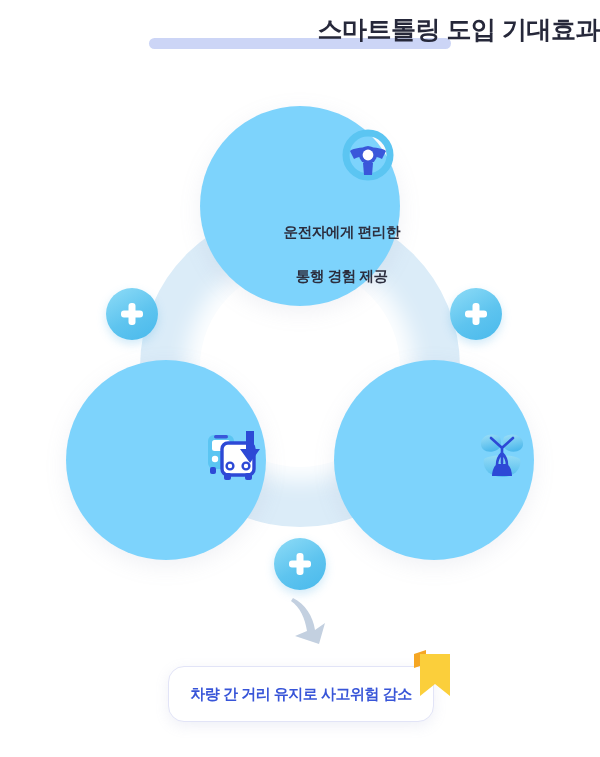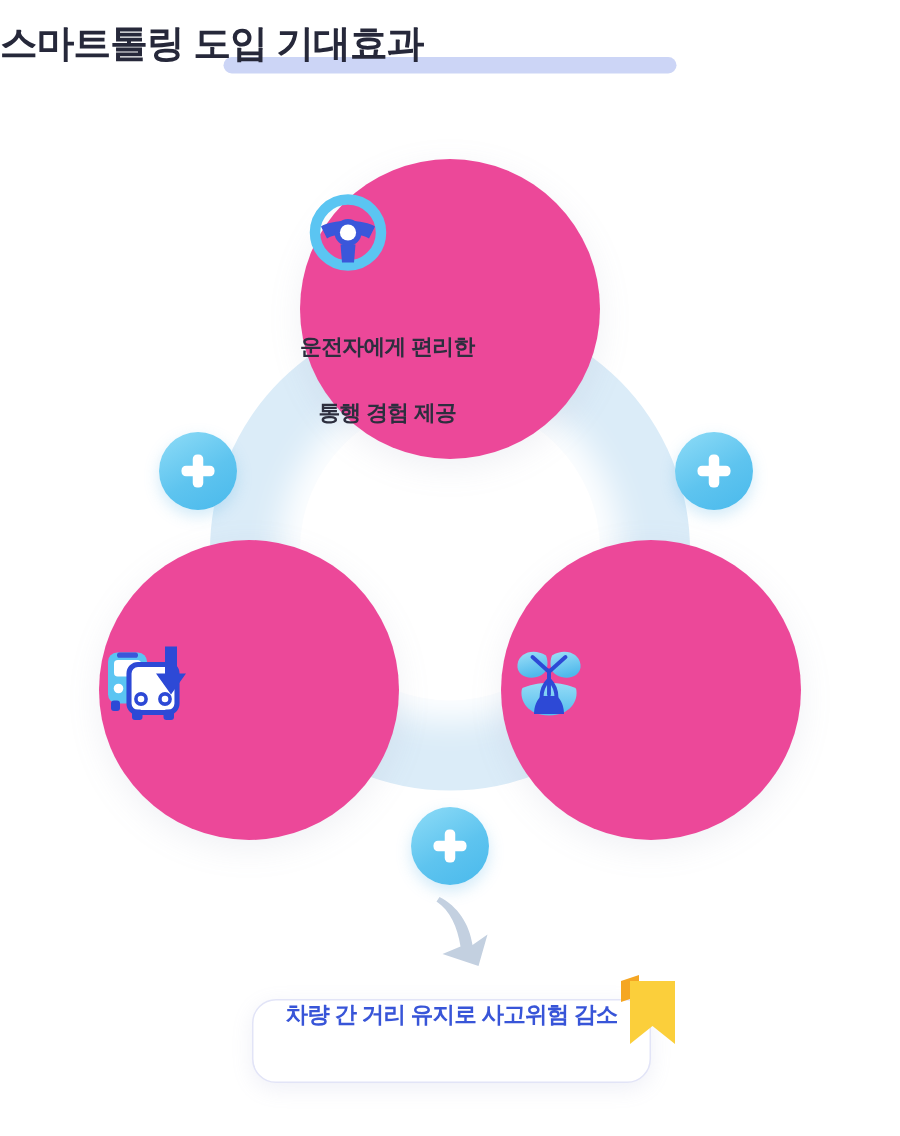--- a/index.html
+++ b/index.html
@@ -16,21 +16,21 @@
     -webkit-font-smoothing: antialiased;
   }
 
   
   .title-wrap {
     position: absolute;
     top: 8px;
     left: 0;
     width: 600px;
     height: 56px;
-    text-align: left;
+    text-align: right;
   }
   .title-underline {
     position: absolute;
     left: 50%;
     transform: translateX(-50%);
     top: 30px;
     width: 302px;
     height: 11px;
     background: #ccd5f6;
     border-radius: 6px;
@@ -76,25 +76,25 @@
     background: #ffffff;
     box-shadow: 0 0 22px 14px rgba(255,255,255,0.95);
   }
 
   
   .bubble {
     position: absolute;
     width: 200px;
     height: 200px;
     border-radius: 50%;
-    background: #ec4899;
+    background: #7dd3fc;
     box-shadow: 0 6px 22px rgba(140,150,175,0.13);
     display: flex;
     flex-direction: column;
-    align-items: flex-start;
+    align-items: flex-end;
     justify-content: center;
   }
   .bubble.top    { left: 200px; top: 46px; }
   .bubble.left   { left: 66px;  top: 300px; }
   .bubble.right  { left: 334px; top: 300px; }
 
   .bubble-icon {
     width: 64px;
     height: 64px;
     margin-bottom: 10px;
@@ -154,21 +154,21 @@
     position: absolute;
     left: 168px;
     top: 666px;
     width: 264px;
     height: 54px;
     background: #ffffff;
     border: 1.5px solid #e2e4f7;
     border-radius: 16px;
     box-shadow: 0 4px 14px rgba(140,150,200,0.14);
     display: flex;
-    align-items: flex-start;
+    align-items: center;
     justify-content: center;
   }
   .result-text {
     font-size: 15px;
     font-weight: bold;
     color: #3855d8;
     letter-spacing: -0.5px;
     white-space: nowrap;
   }
   .bookmark {

